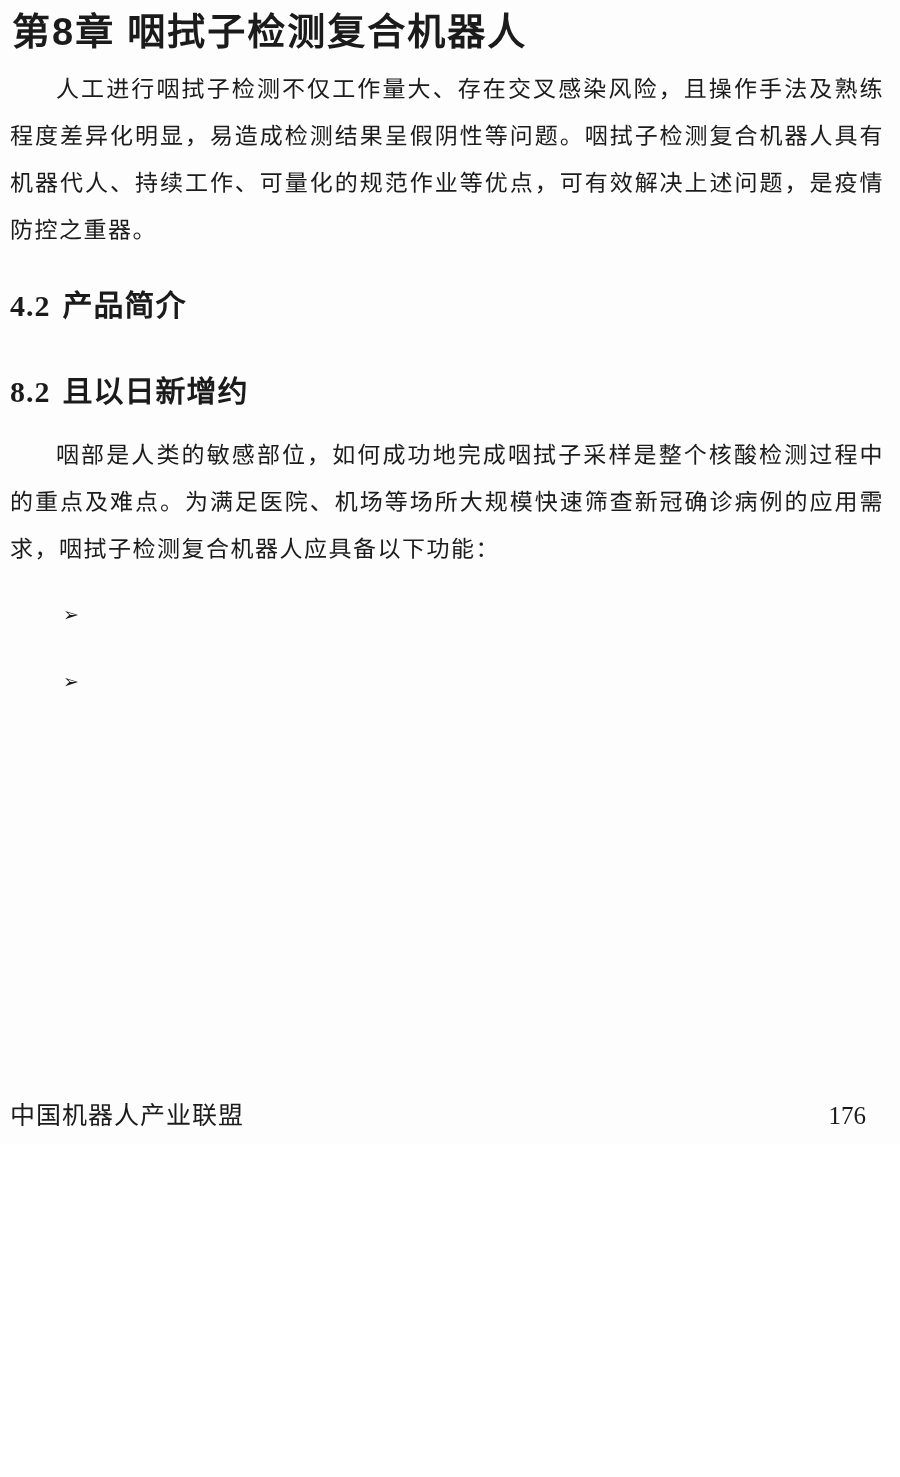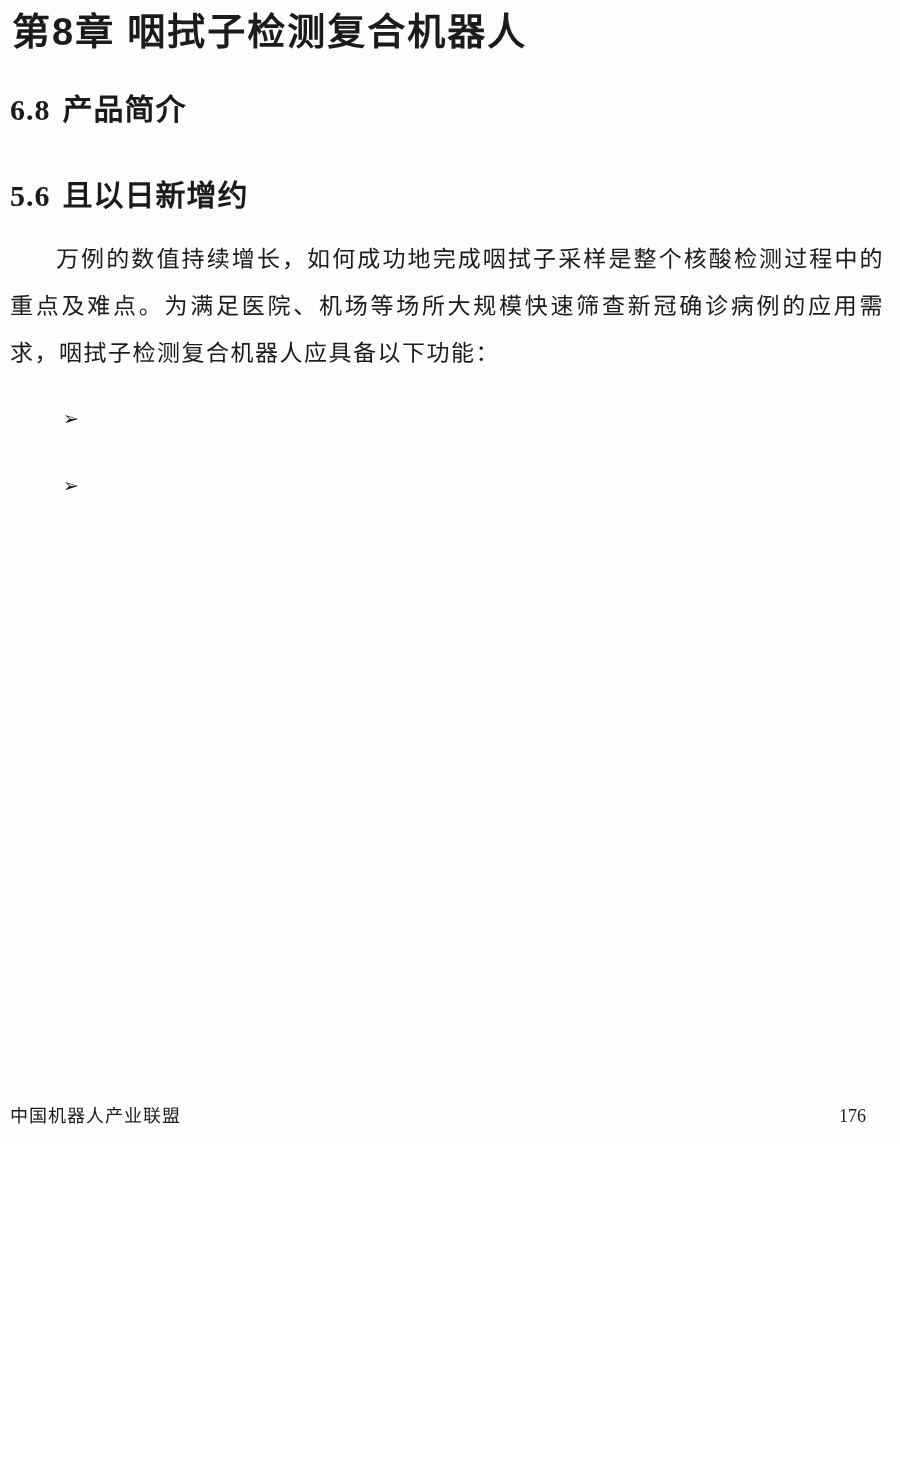--- a/index.html
+++ b/index.html
@@ -93,50 +93,51 @@
 
   
   .page-footer {
     position: absolute;
     left: 10px;
     right: 34px;
     bottom: 16px;
     display: flex;
     justify-content: space-between;
     align-items: baseline;
-    font-size: 18px;
+    font-size: 25px;
     line-height: 24px;
     letter-spacing: 1px;
   }
   .footer-page-num {
     font-family: "Liberation Serif", serif;
     letter-spacing: 0;
   }
 </style>
 </head>
 <body>
 
 <div class="page">
 
   <h1 class="chapter-heading">
     <span class="chapter-num">第8章</span><span class="chapter-title">咽拭子检测复合机器人</span>
   </h1>
 
 
+  <p class="body-para">人工进行咽拭子检测不仅工作量大、存在交叉感染风险，且操作手法及熟练程度差异化明显，易造成检测结果呈假阴性等问题。咽拭子检测复合机器人具有机器代人、持续工作、可量化的规范作业等优点，可有效解决上述问题，是疫情防控之重器。</p>
 
   <h2 class="section-heading">
-    <span class="sec-num">6.8</span><span>产品简介</span>
+    <span class="sec-num">4.2</span><span>产品简介</span>
   </h2>
 
 
   <h2 class="section-heading sec2">
-    <span class="sec-num">5.6</span><span>且以日新增约</span>
+    <span class="sec-num">8.2</span><span>且以日新增约</span>
   </h2>
 
-  <p class="body-para no-bottom">万例的数值持续增长，如何成功地完成咽拭子采样是整个核酸检测过程中的重点及难点。为满足医院、机场等场所大规模快速筛查新冠确诊病例的应用需求，咽拭子检测复合机器人应具备以下功能：</p>
+  <p class="body-para no-bottom">咽部是人类的敏感部位，如何成功地完成咽拭子采样是整个核酸检测过程中的重点及难点。为满足医院、机场等场所大规模快速筛查新冠确诊病例的应用需求，咽拭子检测复合机器人应具备以下功能：</p>
 
   <ul class="bullet-list">
     <li class="bullet-item">
       <span class="bullet-marker">➢</span>
     </li>
     <li class="bullet-item">
       <span class="bullet-marker">➢</span>
     </li>
   </ul>
 

